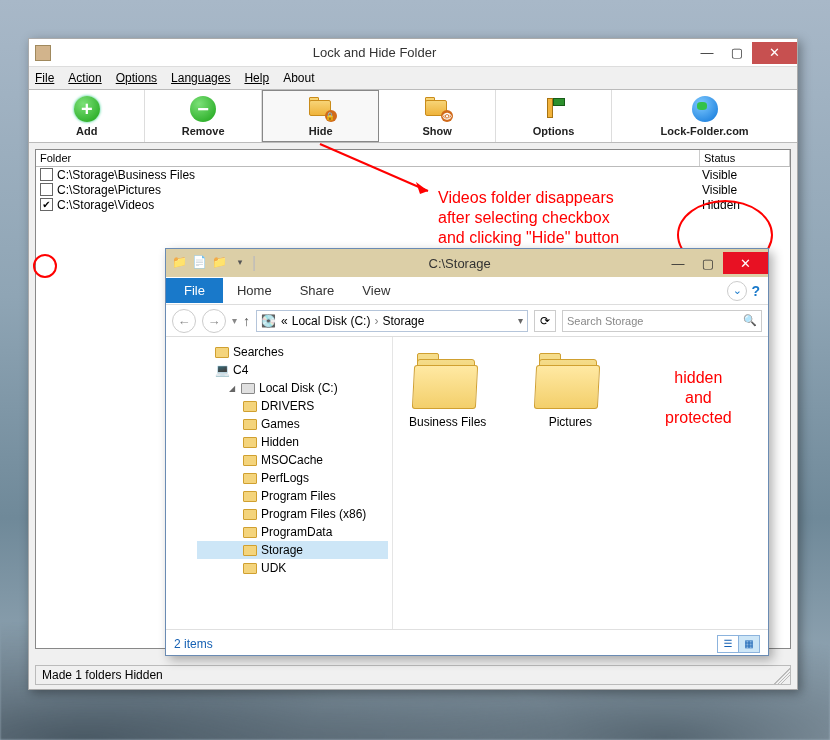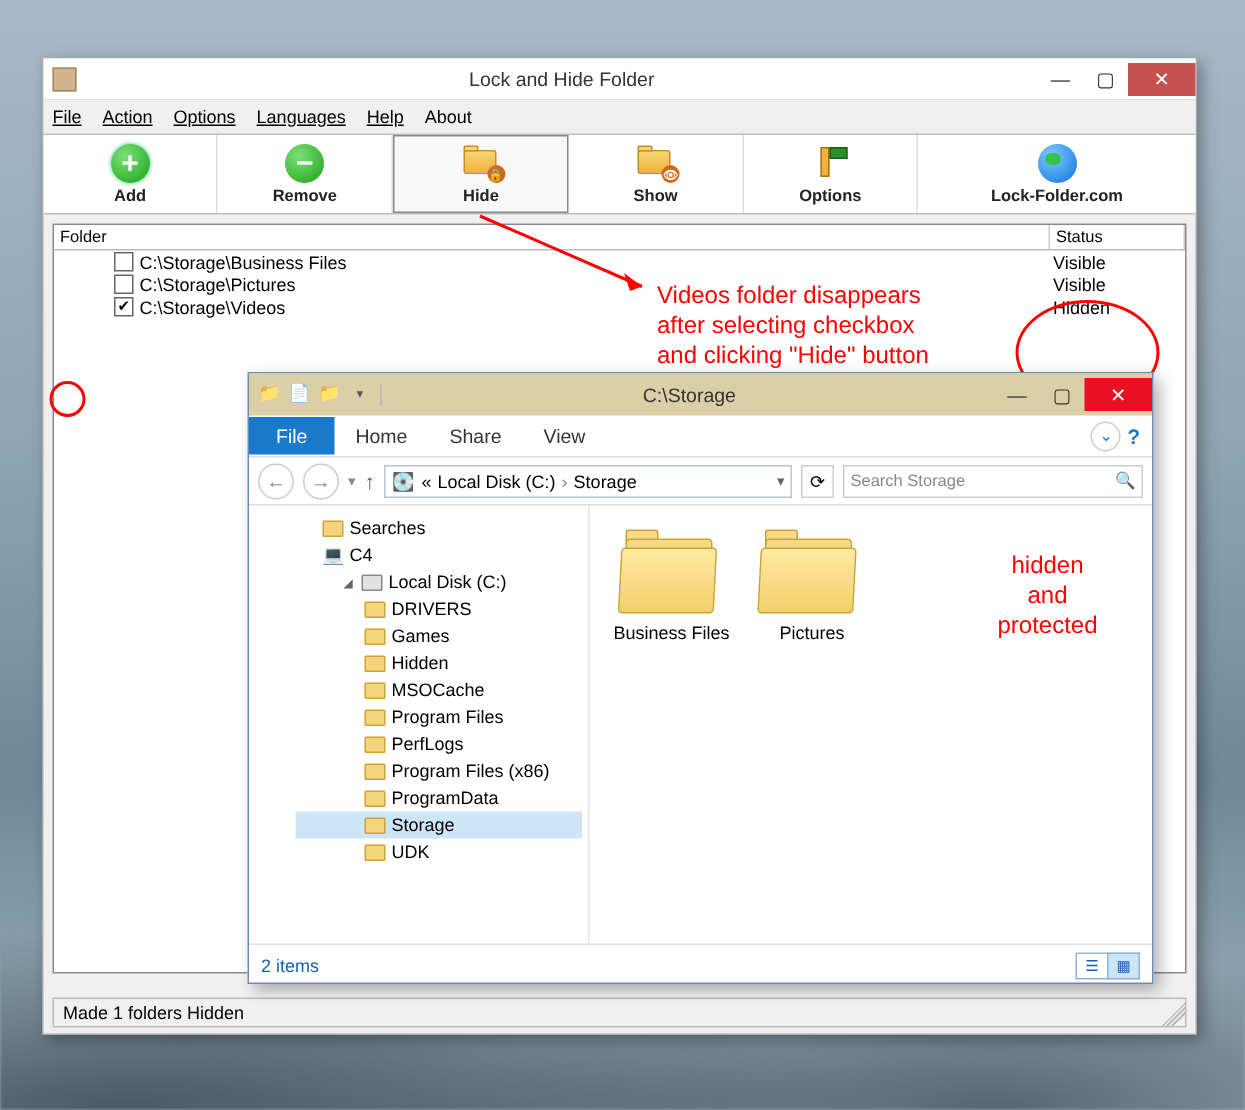--- a/index.html
+++ b/index.html
@@ -32,21 +32,21 @@
   .tool.selected { border:1px solid #888; background:#f8f8f8; }
   .tool-icon { width:28px; height:28px; display:flex; align-items:center; justify-content:center; margin-bottom:2px; }
   .lbl { color:#222; }
 
   .grid { margin:6px 6px 0 6px; background:#fff; border:1px solid #888; height:500px; position:relative; }
   .grid-head { display:flex; border-bottom:1px solid #bbb; background:#fff; font-size:11px; }
   .col { padding:2px 4px; border-right:1px solid #ccc; }
   .col.folder { flex:1; }
   .col.status { width:90px; }
   .grid-rows { }
-  .row { display:flex; align-items:center; height:15px; font-size:12px;margin-left:36px; }
+  .row { display:flex; align-items:center; height:15px; font-size:12px; }
   .row .chk { width:13px;height:13px; margin:1px 4px; border:1px solid #666; background:#fff; display:flex;align-items:center;justify-content:center;font-size:10px;line-height:1; }
   .row .path { flex:1; }
   .row .stat { width:88px; }
 
   .statusbar { position:absolute; left:6px; right:6px; bottom:4px; height:20px; background:#f0f0f0; border:1px solid #bbb; font-size:12px; padding:2px 6px; display:flex; align-items:center; }
   .grip { position:absolute; right:0; bottom:0; width:16px;height:16px; background:linear-gradient(135deg,transparent 50%, #bbb 50%, #bbb 55%, transparent 55%, transparent 60%, #bbb 60%, #bbb 65%, transparent 65%, transparent 70%, #bbb 70%, #bbb 75%, transparent 75%); }
 
   
   .exp { position:absolute; left:165px; top:248px; width:604px; height:408px; background:#fff; border:1px solid #6a8bb3; box-shadow:4px 4px 10px rgba(0,0,0,.3); }
   .exp-title { height:28px; background:#dccfa7; display:flex; align-items:center; }
@@ -69,21 +69,21 @@
   .exp-body { display:flex; height:292px;padding-left:27px; }
   .tree { width:200px; border-right:1px solid #e5e5e5; padding:6px 4px; font-size:12px; overflow:hidden; }
   .tree-item { display:flex;align-items:center;height:18px;gap:4px;white-space:nowrap; }
   .tree-item.sel { background:#cde6f7; }
   .tfolder { width:14px;height:11px;background:#f4d47c;border:1px solid #d0a030;border-radius:1px; }
   .tfolder.drive { background:#e0e0e0;border-color:#888; }
   .depth1 { padding-left:18px; }
   .depth2 { padding-left:32px; }
   .depth3 { padding-left:46px; }
 
-  .content { flex:1; padding:16px; display:flex; gap:20px; }
+  .content { flex:1; padding:16px; display:flex; gap:49px; }
   .fcard { display:flex;flex-direction:column;align-items:center;gap:6px;font-size:12px; }
   .bigfolder { width:70px;height:56px; position:relative; }
   .bigfolder .back { position:absolute;left:4px;top:6px;width:58px;height:44px;background:linear-gradient(180deg,#f5dc8a,#e7c252);border:1px solid #d0a030;border-radius:3px; }
   .bigfolder .tab { position:absolute;left:4px;top:0;width:22px;height:10px;background:#f5dc8a;border:1px solid #d0a030;border-radius:2px 2px 0 0; }
   .bigfolder .front { position:absolute;left:0;top:12px;width:64px;height:44px;background:linear-gradient(180deg,#ffe9a3,#f3cf6b);border:1px solid #d0a030;border-radius:3px; transform:skewX(-3deg); }
 
   .exp-status { height:28px;border-top:1px solid #e0e0e0;display:flex;align-items:center;padding:0 8px;font-size:12px;color:#1560b3; }
   .exp-status .viewbtns { margin-left:auto; display:flex; }
   .vbtn { width:22px;height:18px;border:1px solid #8cb3dd;margin-left:-1px;display:flex;align-items:center;justify-content:center;font-size:10px;color:#1560b3; }
   .vbtn.sel { background:#cde6f7; }
@@ -297,25 +297,25 @@
       <div class="tree-item depth3">
           <span class="tfolder"></span>
           <span>Hidden</span>
         </div>
       <div class="tree-item depth3">
           <span class="tfolder"></span>
           <span>MSOCache</span>
         </div>
       <div class="tree-item depth3">
           <span class="tfolder"></span>
+          <span>PerfLogs</span>
+        </div>
+      <div class="tree-item depth3">
+          <span class="tfolder"></span>
           <span>Program Files</span>
-        </div>
-      <div class="tree-item depth3">
-          <span class="tfolder"></span>
-          <span>PerfLogs</span>
         </div>
       <div class="tree-item depth3">
           <span class="tfolder"></span>
           <span>Program Files (x86)</span>
         </div>
       <div class="tree-item depth3">
           <span class="tfolder"></span>
           <span>ProgramData</span>
         </div>
       <div class="tree-item depth3 sel">

